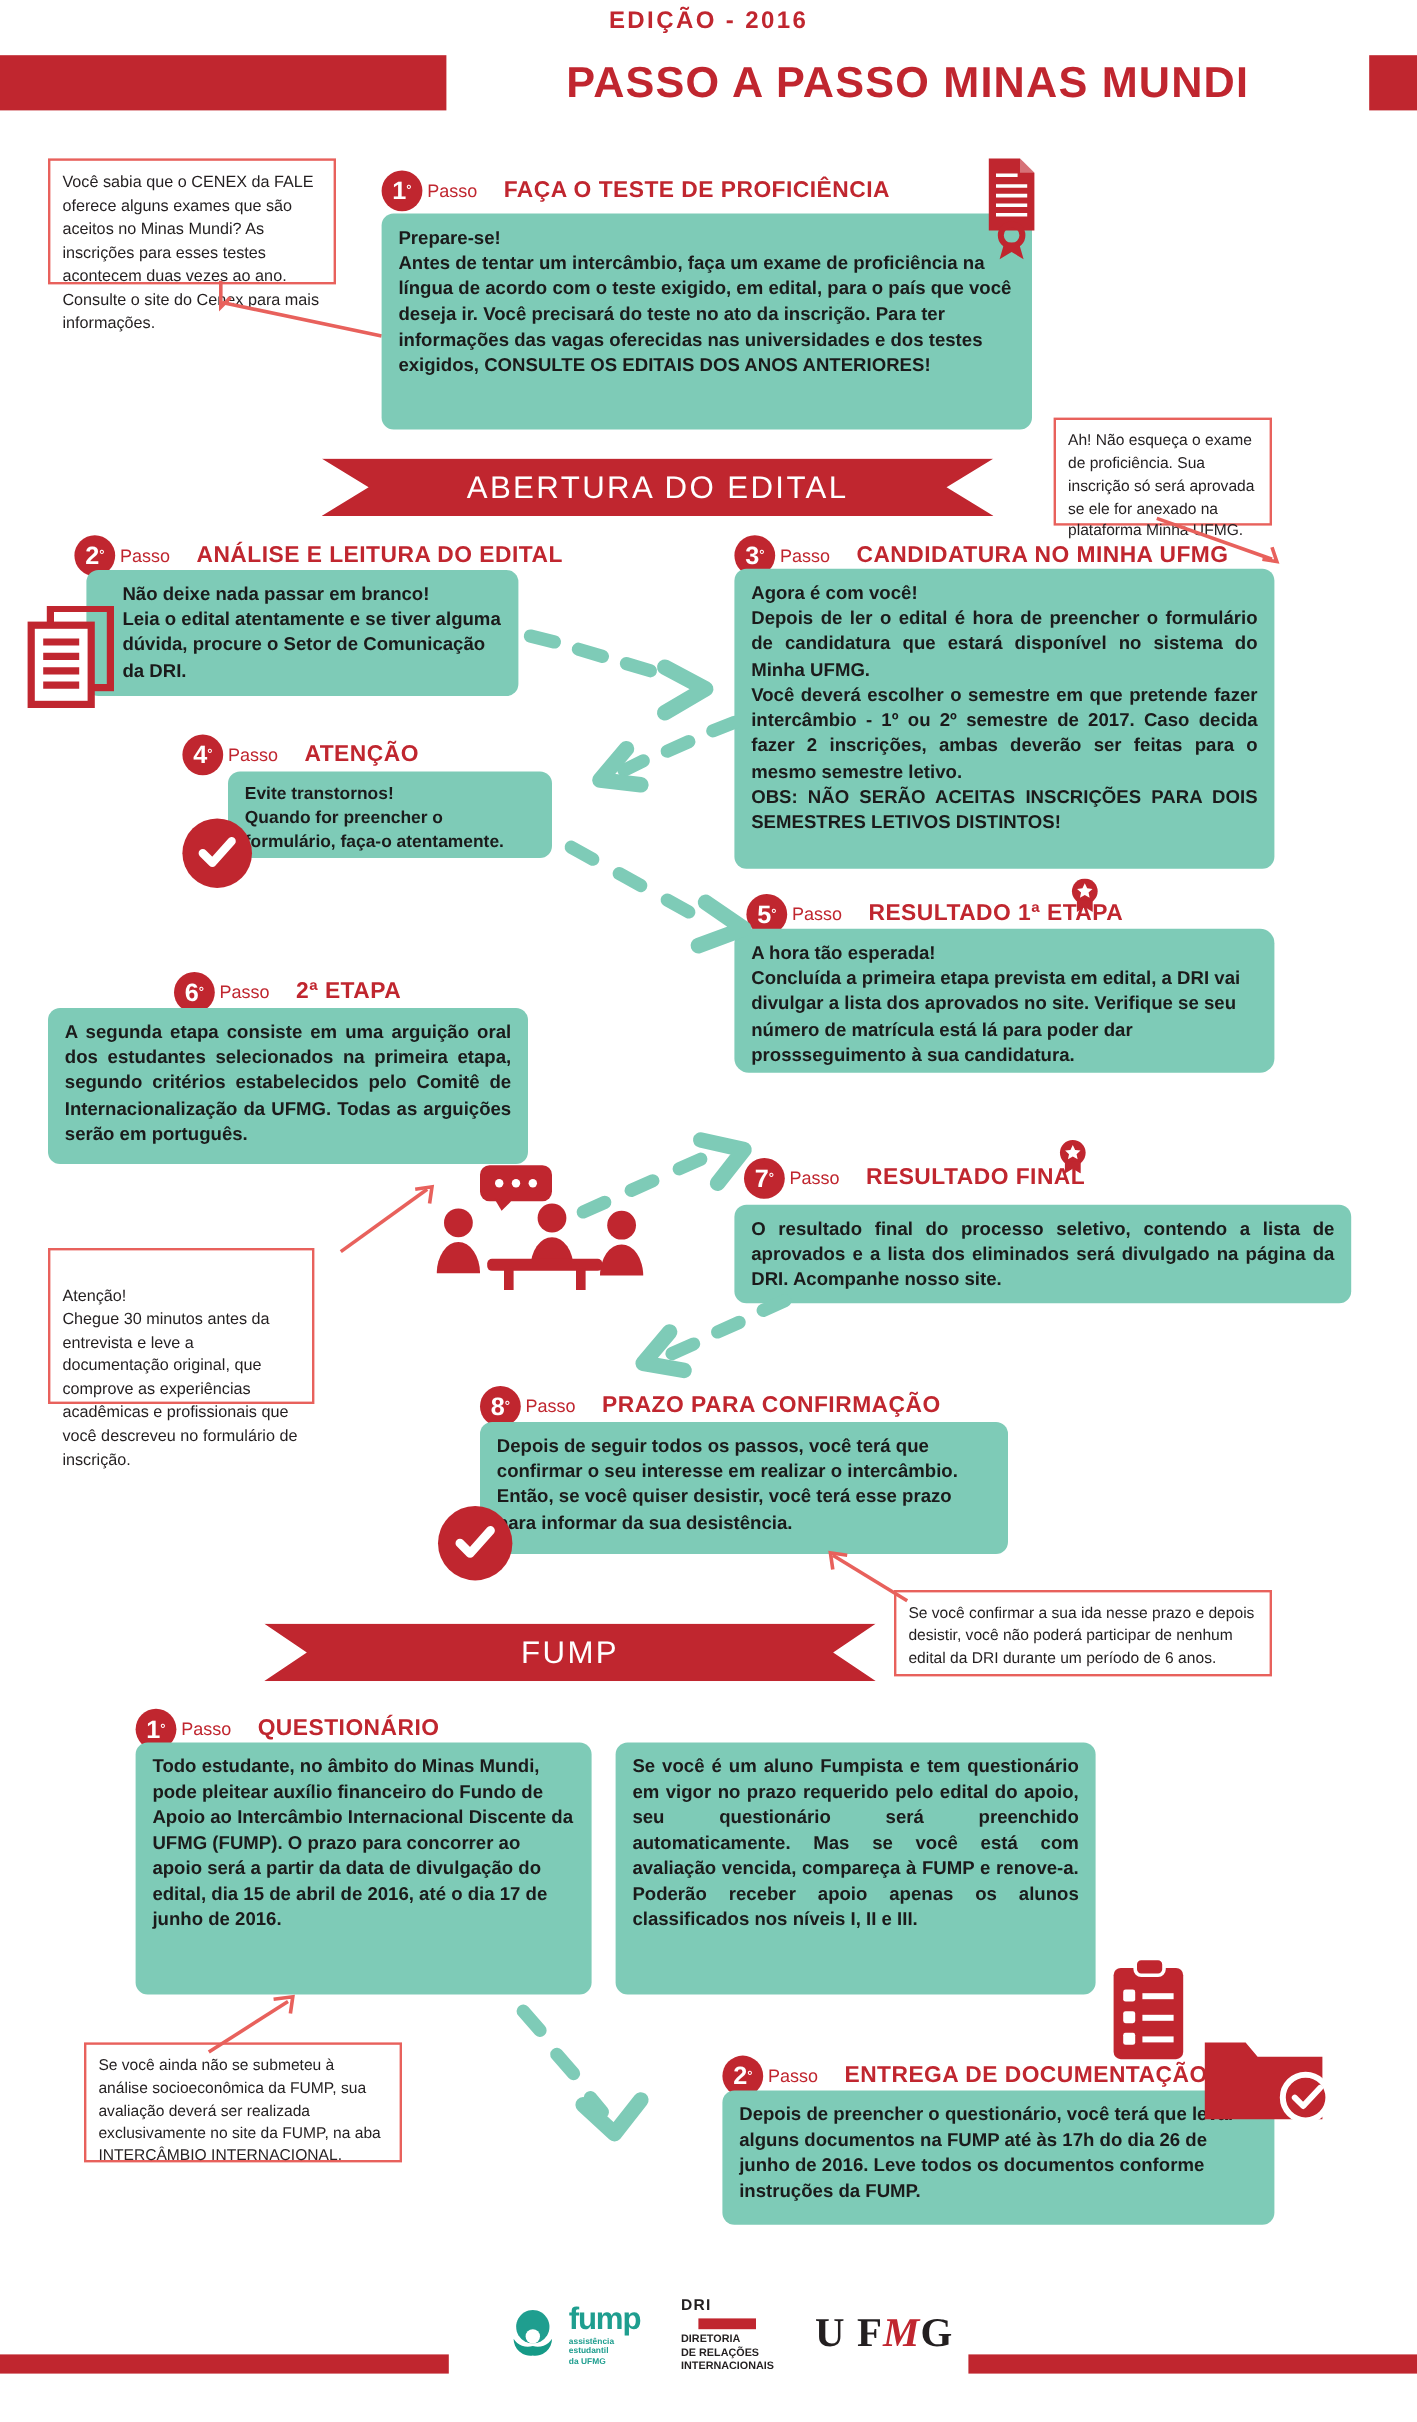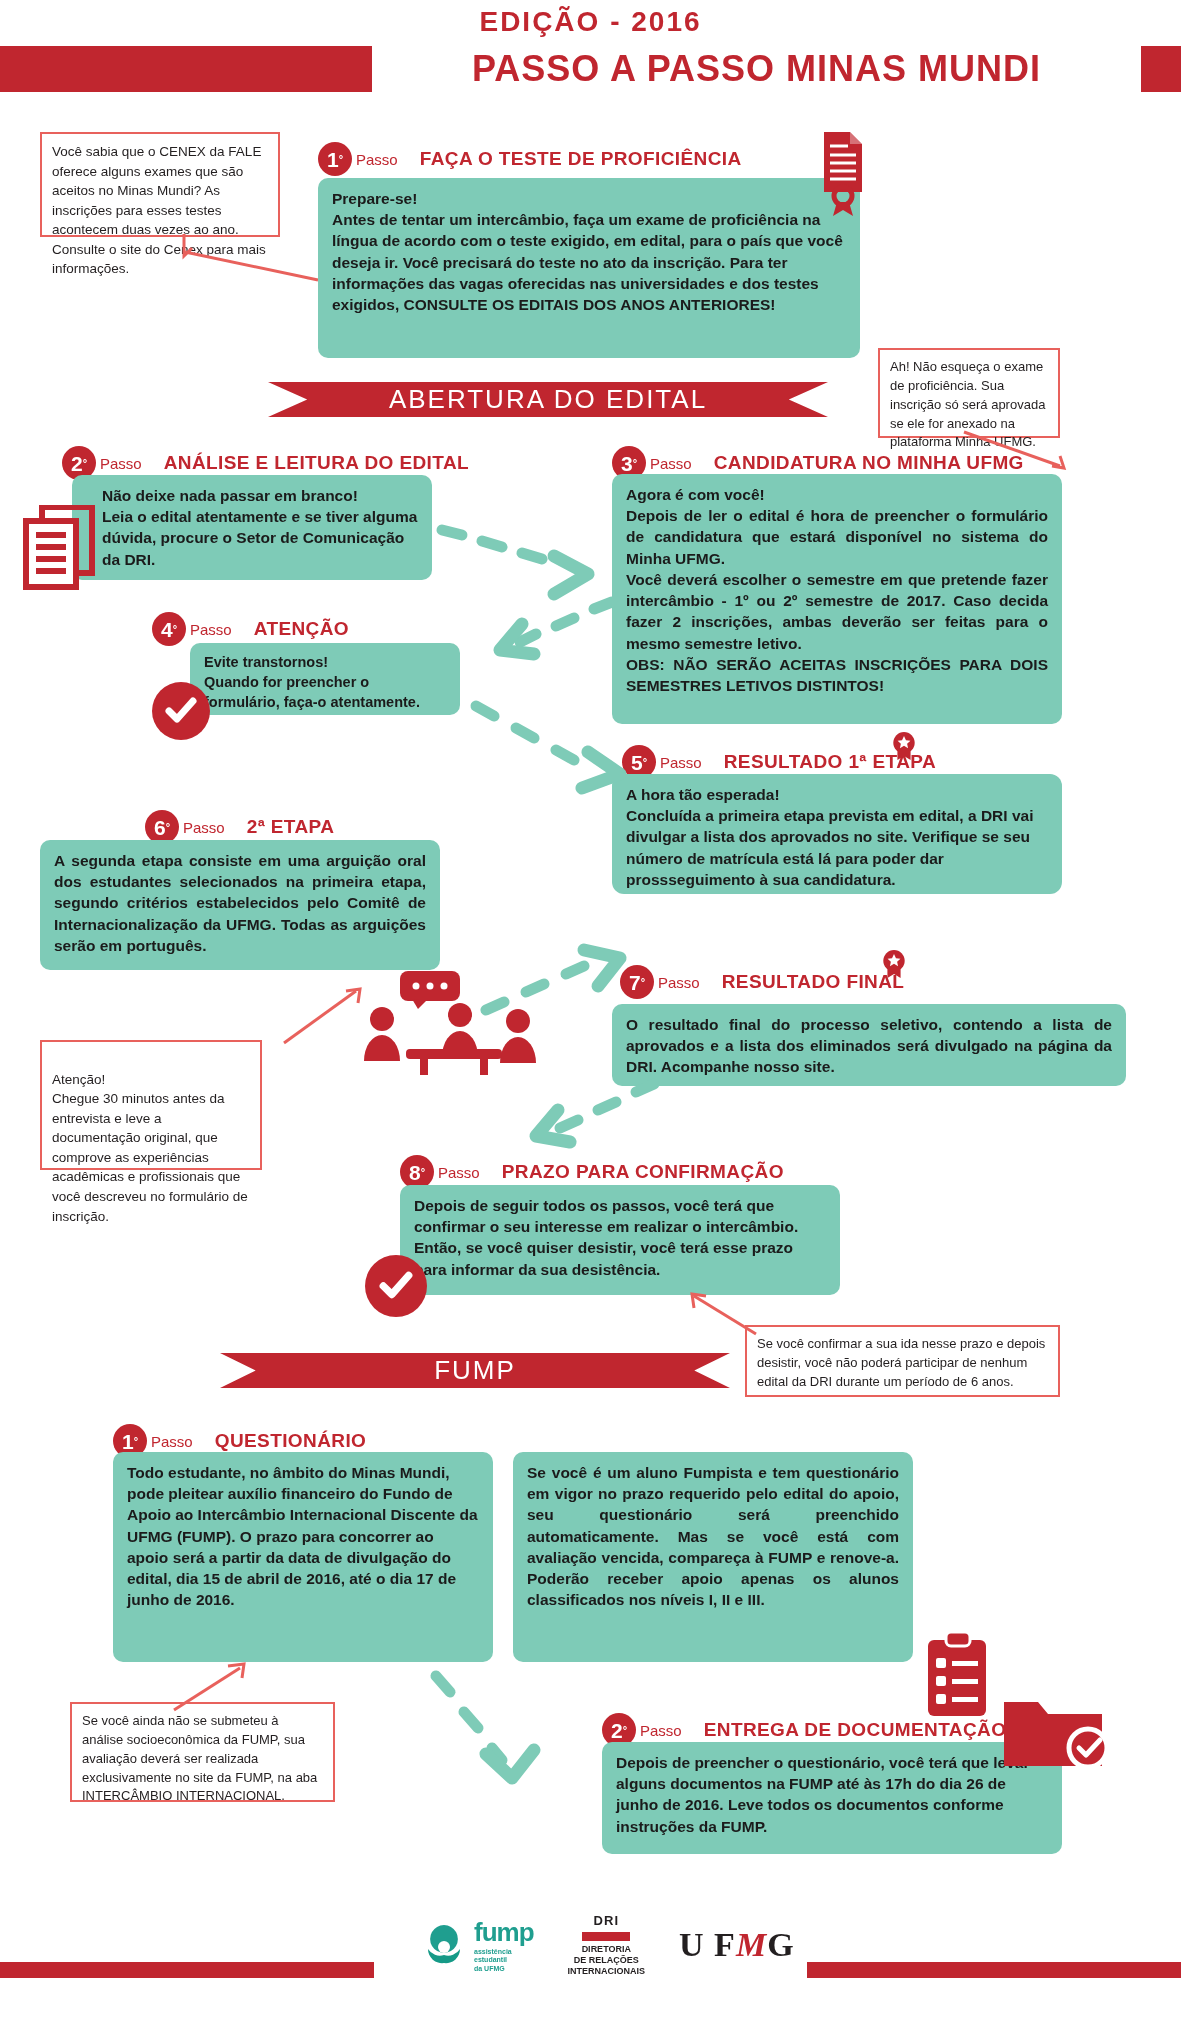--- a/index.html
+++ b/index.html
@@ -7,21 +7,21 @@
     font-family:"Liberation Sans", sans-serif;
     width:1181px;height:2018px;position:relative;overflow:hidden;
     color:#231f20;
   }
   .stage{position:relative;width:1181px;height:2018px;}
   .abs{position:absolute;}
 
   
   .edition{
     position:absolute;left:0;top:6px;width:1181px;text-align:center;
-    color:#c0262f;font-weight:bold;font-size:28px;letter-spacing:2px;
+    color:#c0262f;font-weight:bold;font-size:20px;letter-spacing:2px;
   }
   .titlebar{position:absolute;left:0;top:46px;width:1181px;height:46px;}
   .titlebar .barleft{position:absolute;left:0;top:0;width:372px;height:46px;background:#c0262f;}
   .titlebar .barright{position:absolute;right:0;top:0;width:40px;height:46px;background:#c0262f;}
   .titlebar .maintitle{
     position:absolute;left:372px;top:0;width:769px;height:46px;
     display:flex;align-items:center;justify-content:center;
     color:#c0262f;font-weight:bold;font-size:36px;letter-spacing:1px;
     white-space:nowrap;
   }
@@ -39,21 +39,21 @@
   .badge{
     width:34px;height:34px;border-radius:50%;background:#c0262f;color:#fff;
     display:flex;align-items:center;justify-content:center;
     font-weight:bold;font-size:21px;line-height:1;flex:0 0 auto;
   }
   .badge sup{font-size:11px;vertical-align:super;}
   .passo{color:#c0262f;font-size:15px;font-weight:normal;}
   .steptitle{color:#c0262f;font-size:19px;font-weight:bold;letter-spacing:.4px;margin-left:18px;}
 
   
-  .ribbon{position:absolute;height:35px;display:flex;align-items:center;justify-content:center;text-align:right;}
+  .ribbon{position:absolute;height:48px;display:flex;align-items:center;justify-content:center;text-align:right;}
   .ribbon .body{
     position:absolute;left:0;top:0;width:100%;height:100%;
     background:#c0262f;
     clip-path:polygon(0 0,100% 0,100% 100%,0 100%,7% 50%);
   }
   .ribbon .body.both{
     clip-path:polygon(0 0, 100% 0, 93% 50%, 100% 100%, 0 100%, 7% 50%);
   }
   .ribbon span{position:relative;color:#fff;font-size:26px;letter-spacing:2px;font-weight:normal;}
 
@@ -73,21 +73,21 @@
     display:flex;align-items:center;justify-content:center;
   }
   .checkcircle svg{display:block;}
 
   
   .starbadge{position:absolute;width:28px;height:28px;}
 
   
   .footbar{position:absolute;height:16px;background:#c0262f;}
   .footer-logos{position:absolute;display:flex;align-items:center;gap:34px;}
-  .logotext{font-size:9px;font-weight:bold;color:#c0262f;line-height:1.25;text-align:center;}
+  .logotext{font-size:9px;font-weight:bold;color:#c0262f;line-height:1.25;}
   .ufmg{font-size:34px;font-weight:bold;letter-spacing:1px;color:#231f20;font-family:"Liberation Serif",serif;}
   .ufmg em{color:#c0262f;font-style:italic;}
   .fumpword{font-size:26px;font-weight:bold;color:#1f9e8f;letter-spacing:-1px;}
   .fumpsub{font-size:7px;font-weight:bold;color:#1f9e8f;line-height:1.2;}
 </style>
 </head>
 <body>
 
 <div class="stage">
 

